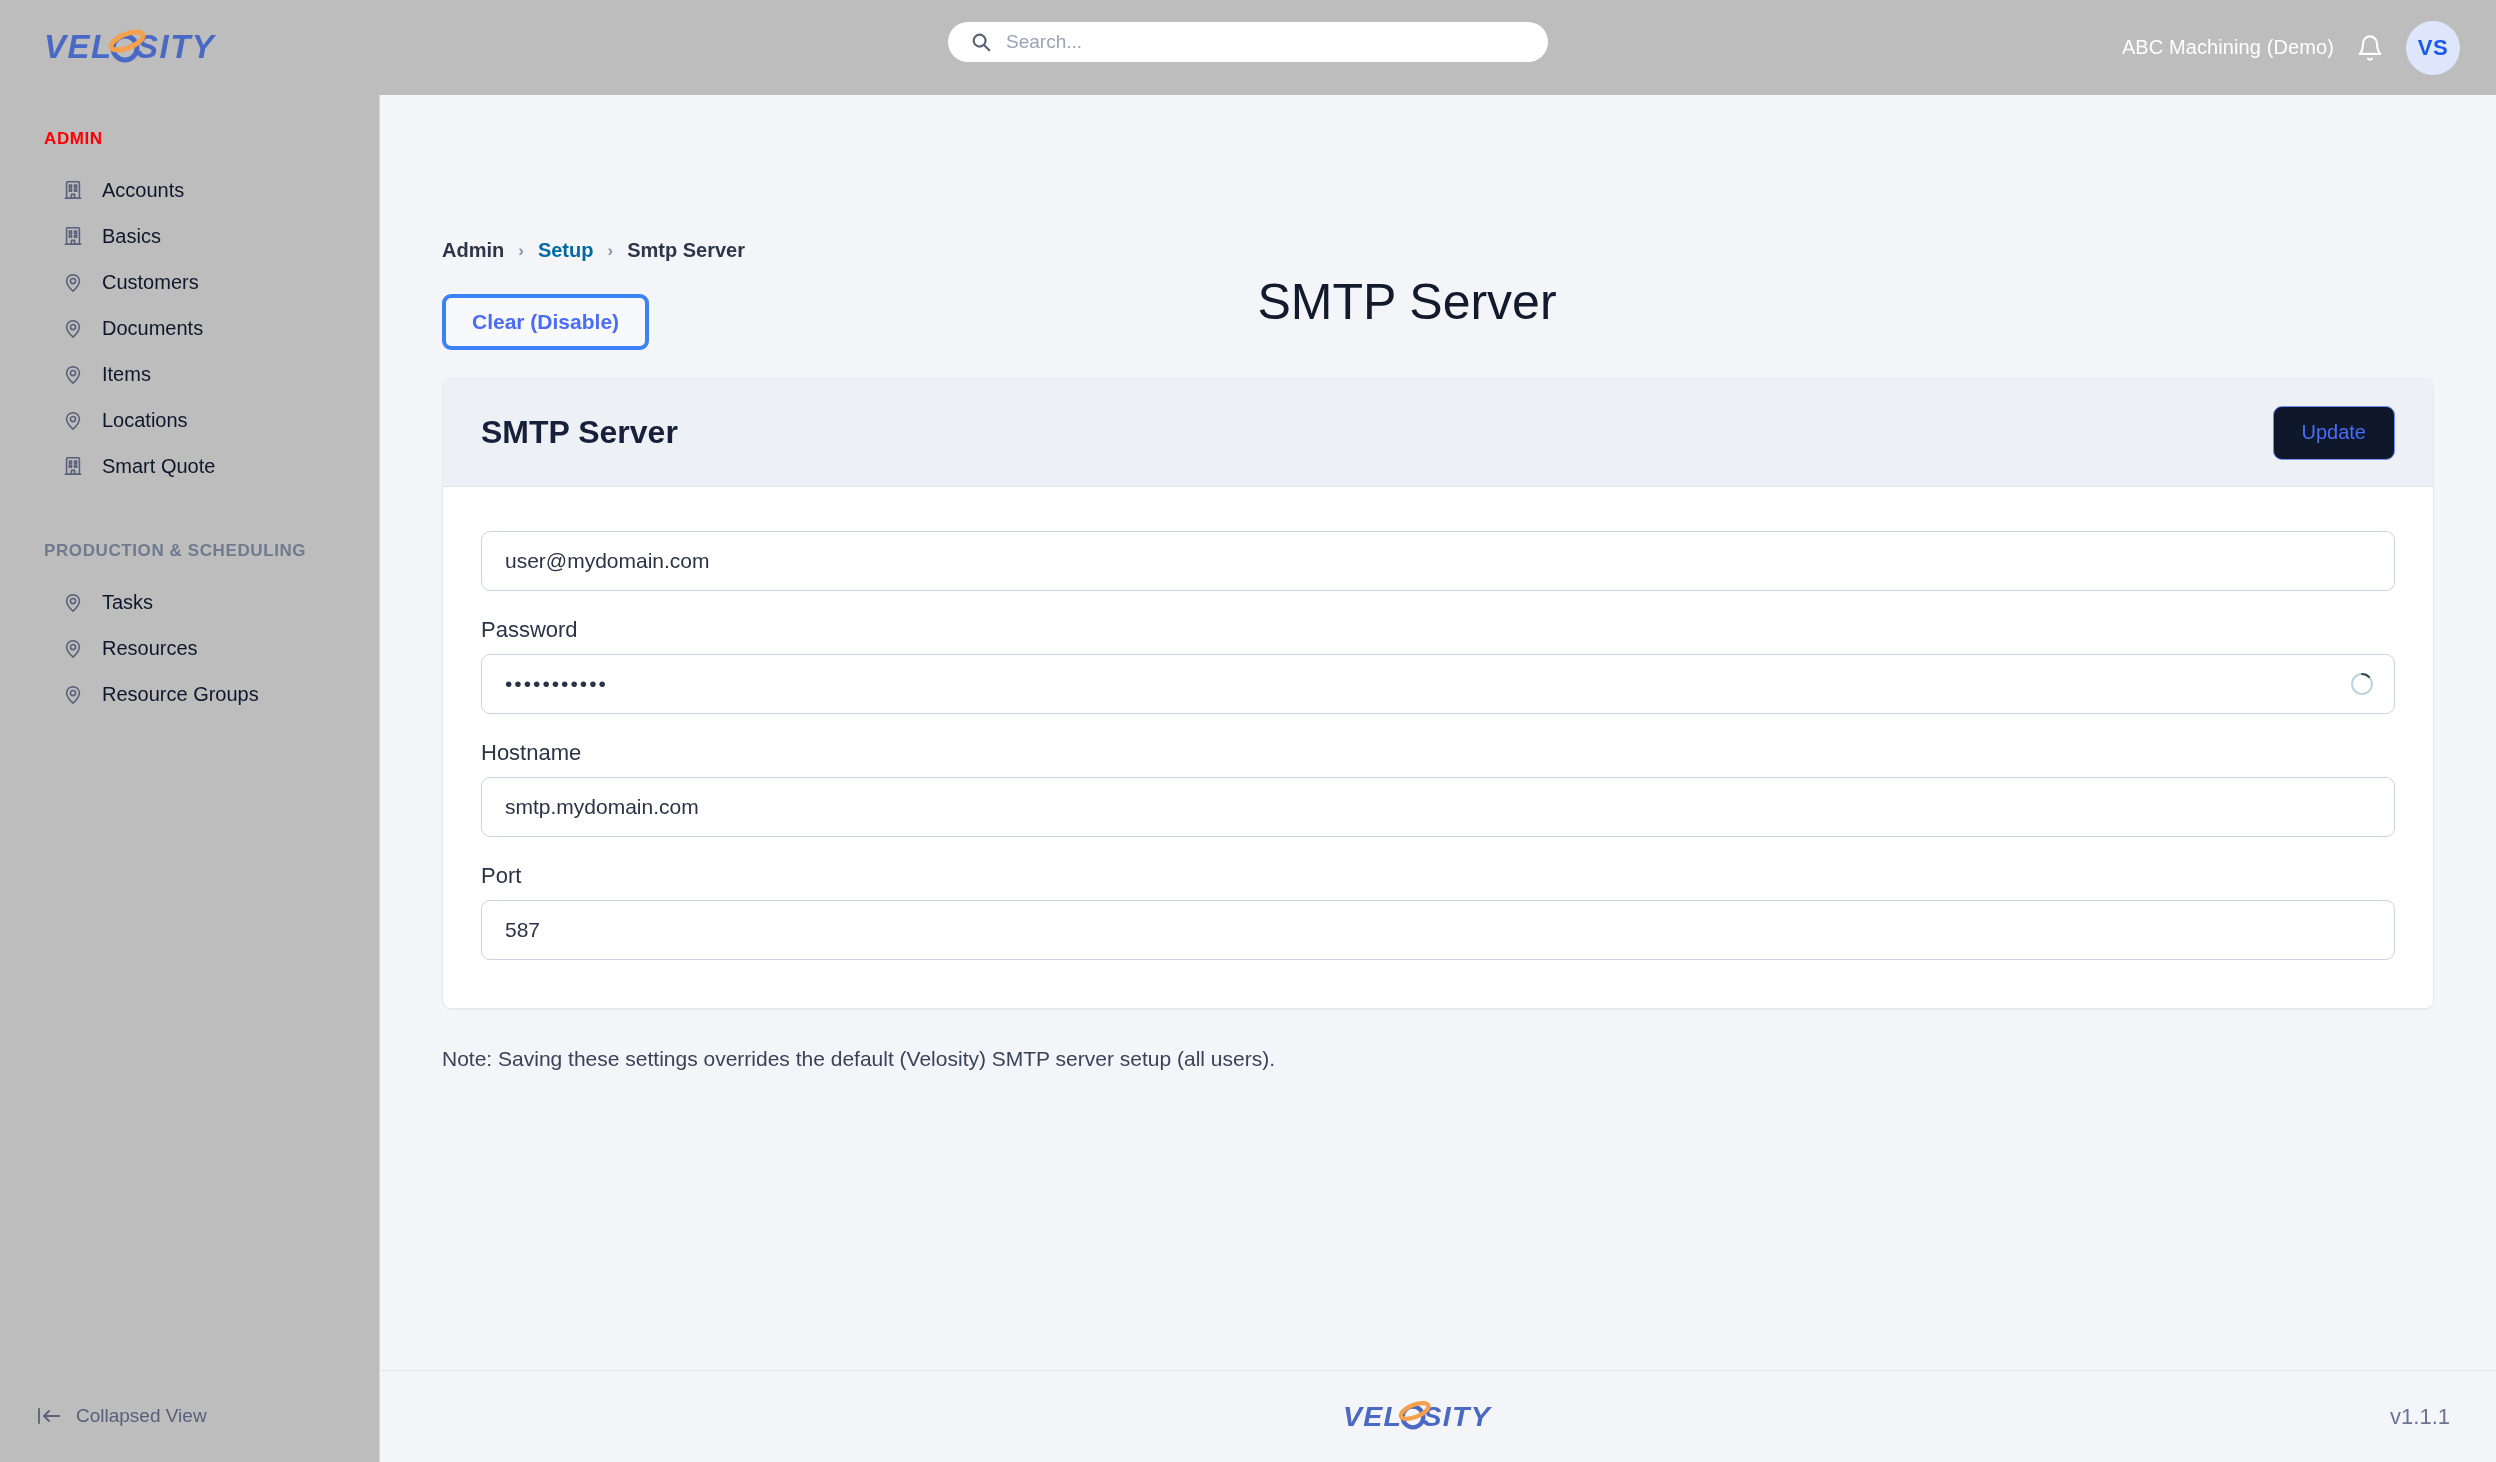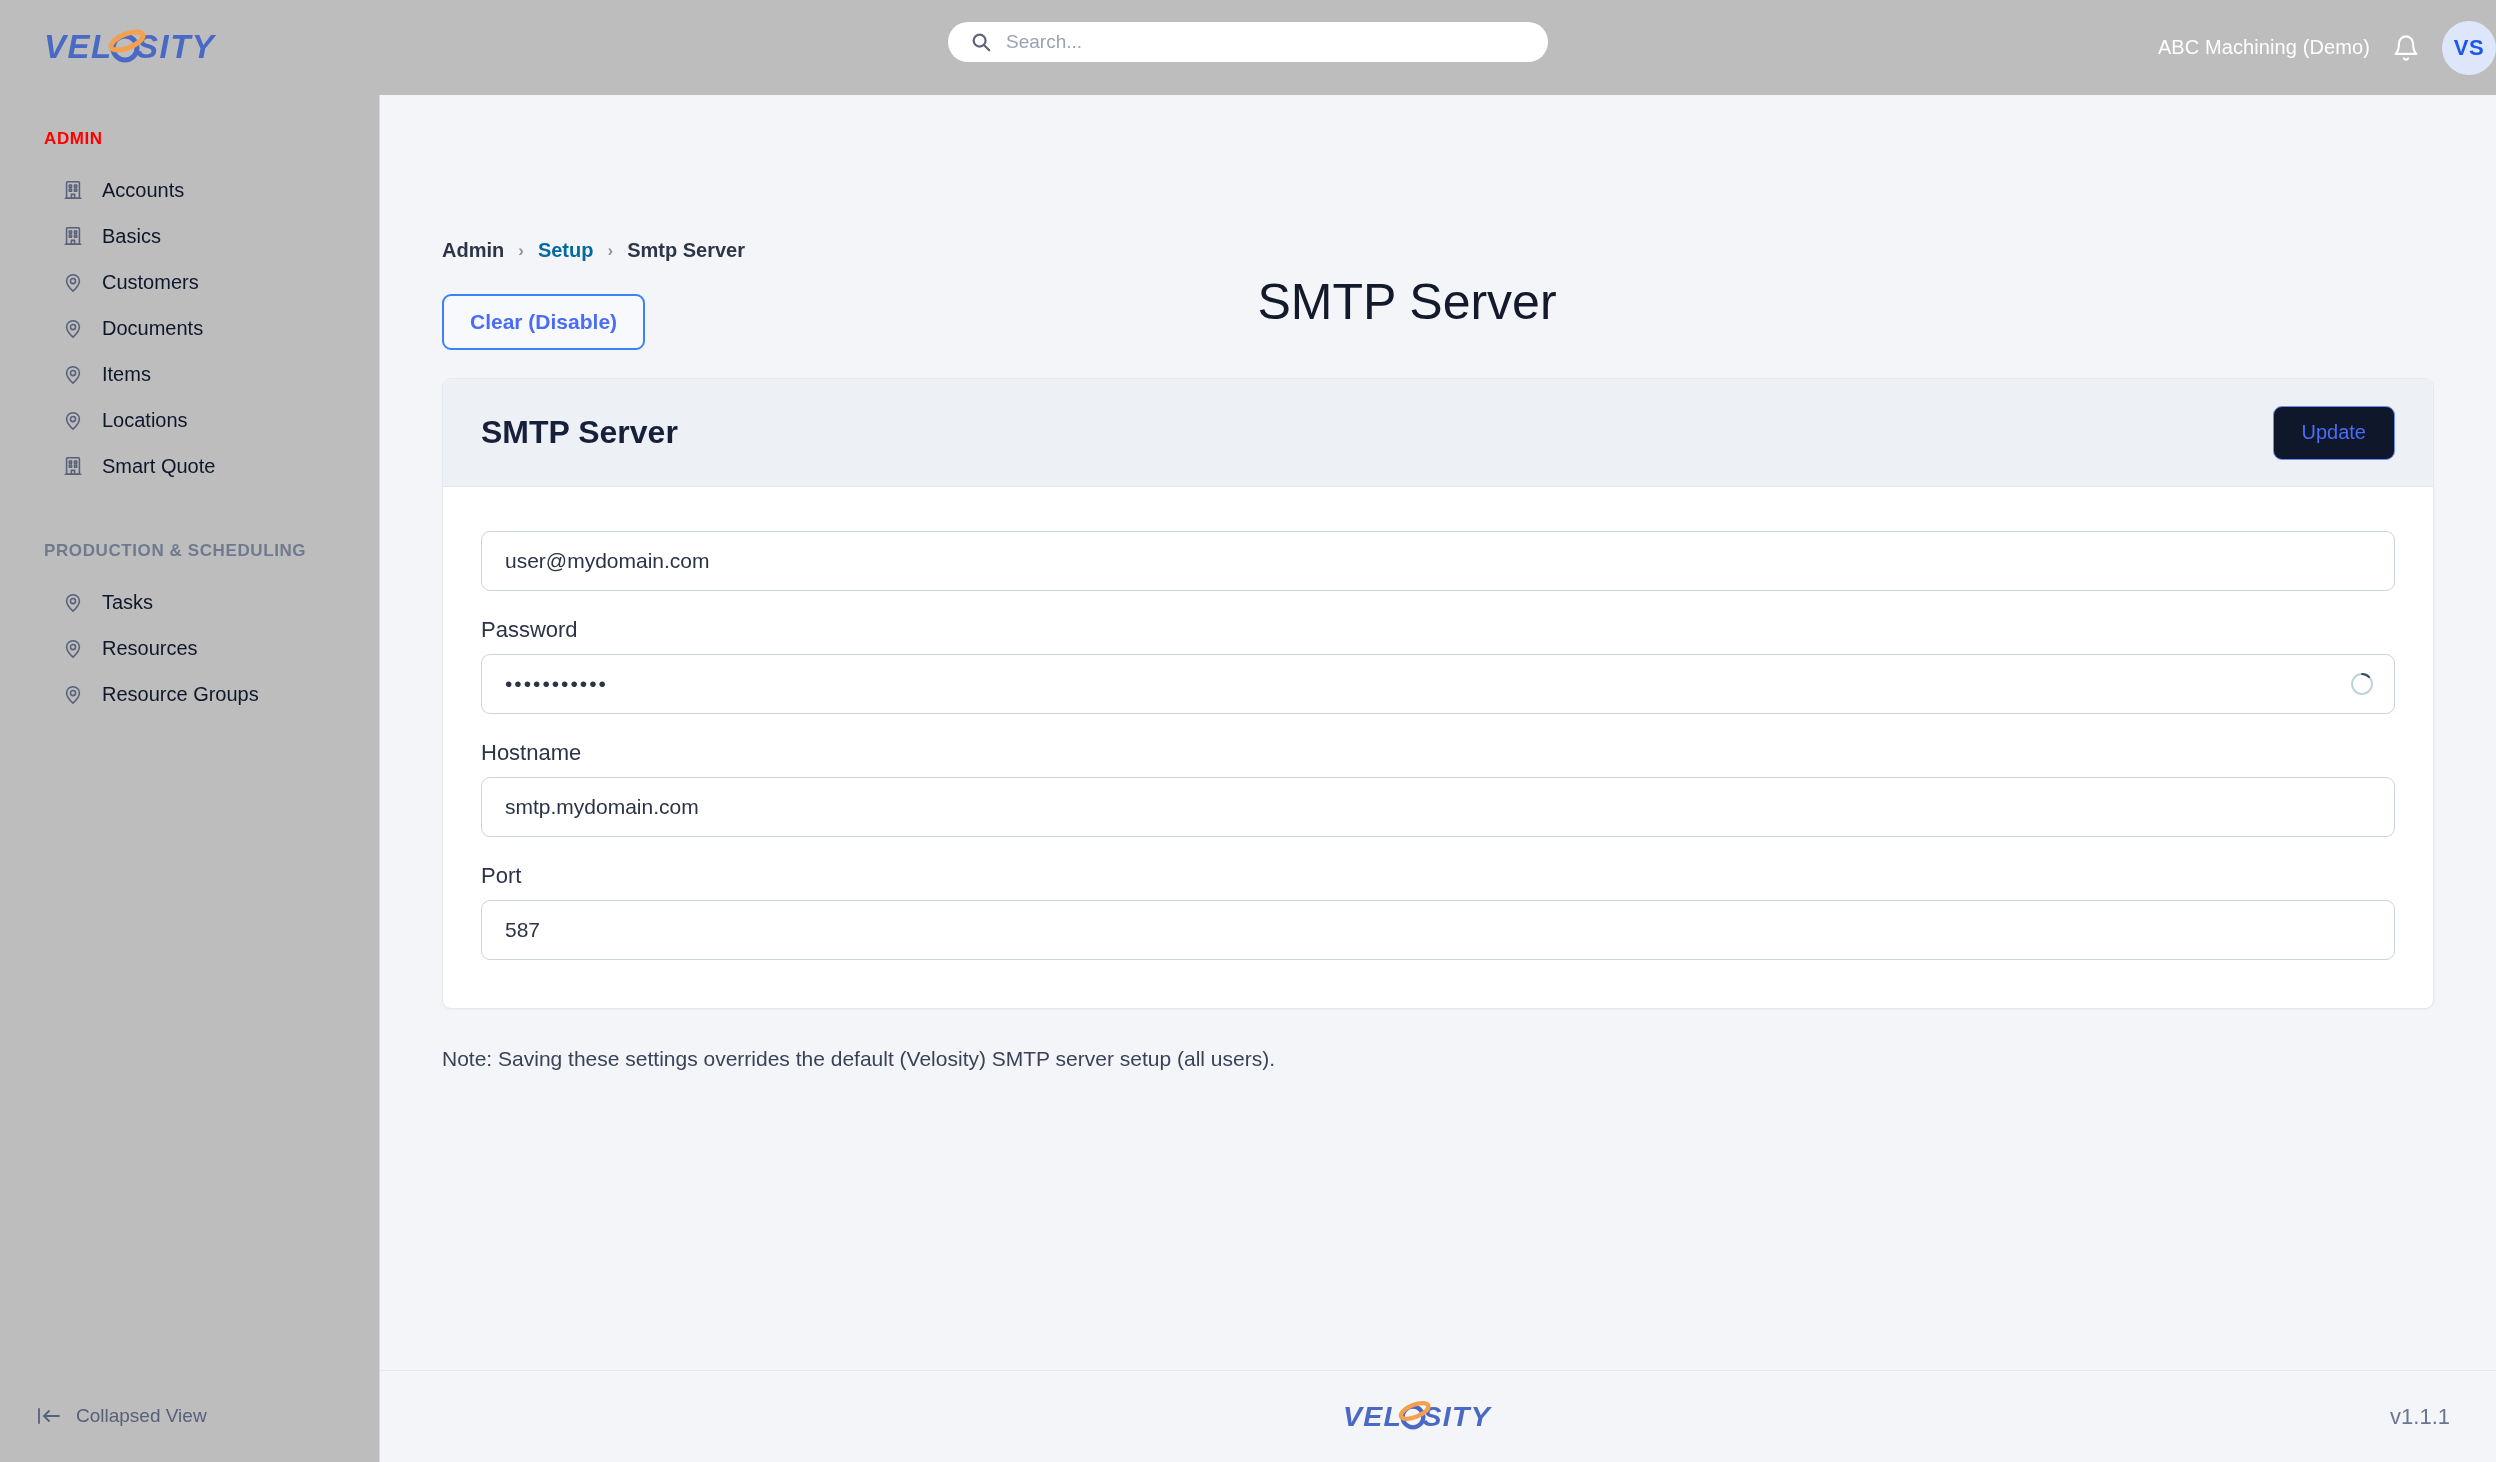--- a/index.html
+++ b/index.html
@@ -32,21 +32,21 @@
   }
   .search-icon { width: 22px; height: 22px; flex: 0 0 22px; margin-right: 14px; color:#5c6474; }
   .search-input {
     border: none; outline: none; background: transparent;
     font-family: "Liberation Sans", sans-serif;
     font-size: 19px; color: #2d3648; width: 100%;
   }
   .search-input::placeholder { color: #9aa2b4; }
 
   .topbar-right {
-    margin-left: auto; display: flex; align-items: center; gap: 22px; 
+    margin-left: auto; display: flex; align-items: center; gap: 22px; padding-right: 36px;
   }
   .org-name { color: #ffffff; font-size: 20px; letter-spacing: .1px; }
   .bell-icon { width: 28px; height: 28px; color: #ffffff; cursor: pointer; }
   .avatar {
     width: 54px; height: 54px; border-radius: 50%;
     background: #dde6fb; color: #1a56f0;
     display: flex; align-items: center; justify-content: center;
     font-size: 22px; font-weight: bold; letter-spacing: .5px;
   }
 
@@ -93,21 +93,21 @@
   .page-title {
     position: absolute; top: 178px; left: 0; right: 62px;
     text-align: center; font-size: 50px; font-weight: 400; color: #131a2b;
   }
 
   .clear-btn {
     margin-top: 32px;
     display: inline-flex; align-items: center; justify-content: center;
     height: 56px; padding: 0 26px;
     background: #f7f9fd; color: #4a6cf7;
-    border: 2px solid #3b82f6; border-radius: 9px;
+    border: 4px solid #3b82f6; border-radius: 9px;
     font-size: 21px; font-weight: bold; cursor: pointer;
     font-family: "Liberation Sans", sans-serif;
   }
 
   
   .card {
     margin-top: 28px;
     background: #ffffff;
     border: 1px solid #e4e8ef;
     border-radius: 9px;

